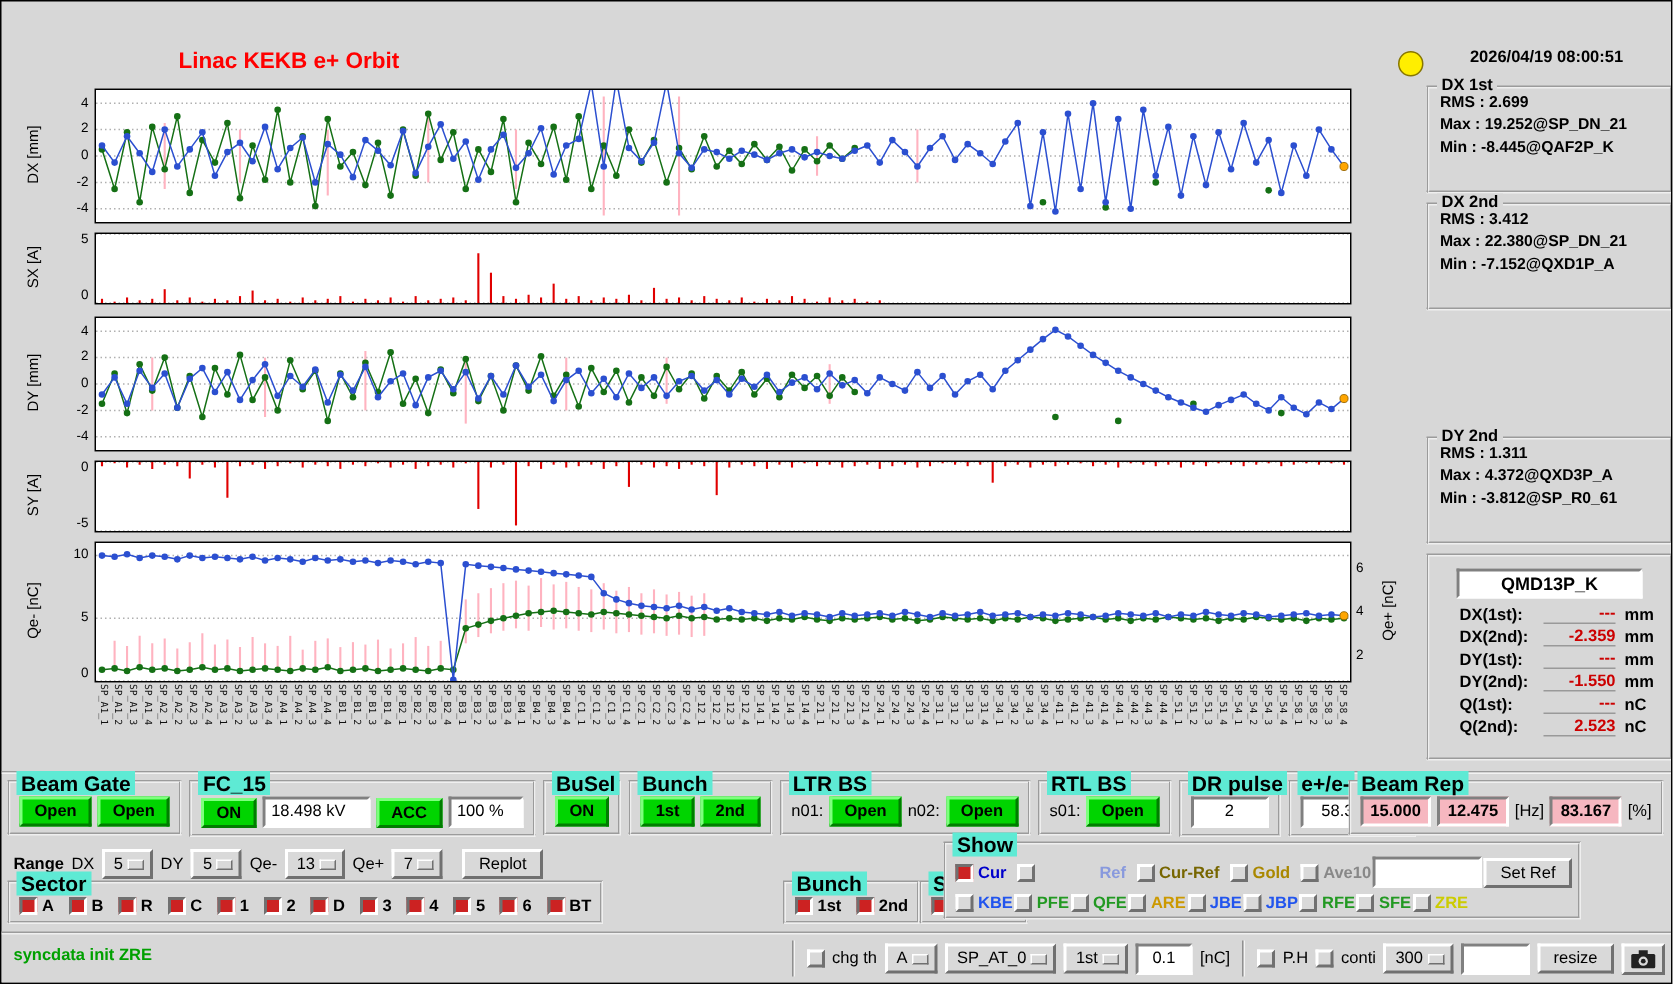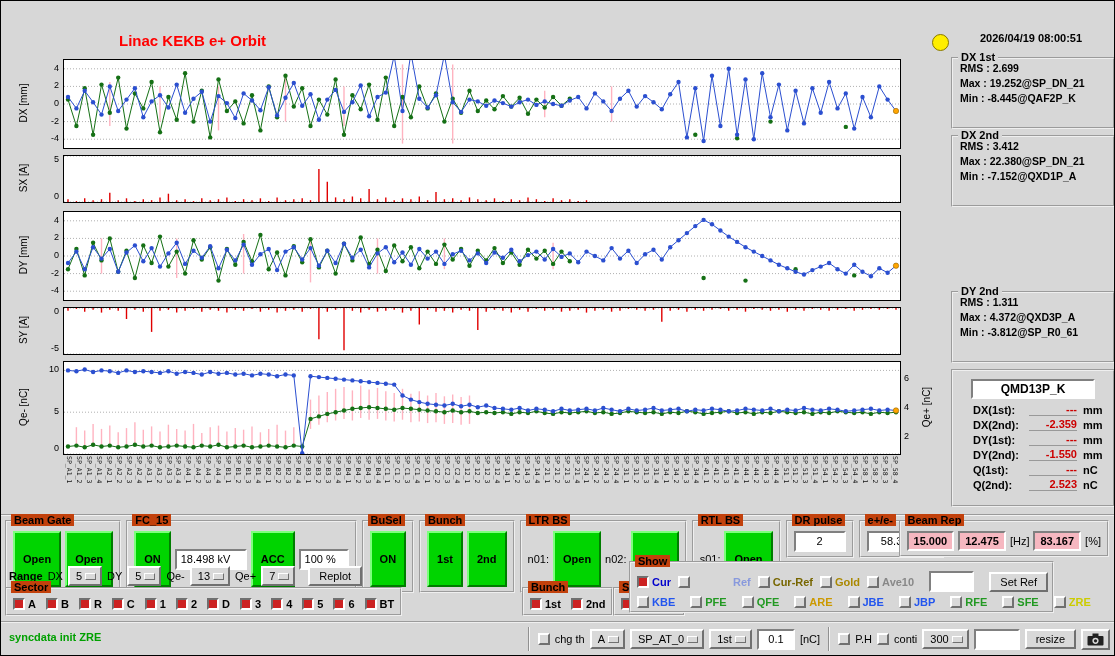--- a/index.html
+++ b/index.html
@@ -31,23 +31,23 @@
   #mon{height:134px;}
   #mon-name{width:120px;margin:8px auto 4px auto;background:#fff;border:2px solid;
             border-color:#808080 #fff #fff #808080;text-align:center;font-weight:bold;font-size:12px;padding:1px 0;}
   .mrow{display:flex;align-items:center;margin:2px 0 0 8px;font-size:11px;}
   .mlab{width:56px;font-weight:bold;padding-left:12px;}
   .mval{width:48px;text-align:right;color:#cc0000;font-weight:bold;border-bottom:1px solid #999;margin-right:6px;}
   .munit{font-weight:bold;}
   
   .grp{position:relative;border:2px groove #efefef;background:#d7d7d7;display:inline-flex;
        align-items:center;gap:4px;padding:9px 6px 4px 6px;}
-  .glab{position:absolute;top:-8px;left:4px;background:#c2410c;padding:0 3px;font-size:11px;font-weight:bold;white-space:nowrap;}
+  .glab{position:absolute;top:-8px;left:4px;background:#5eead4;padding:0 3px;font-size:14px;font-weight:bold;white-space:nowrap;}
   .gbtn{display:inline-block;background:#00d400;border:2px solid;border-color:#7dff7d #007d00 #007d00 #7dff7d;
-        font-size:11px;font-weight:bold;padding:20px 8px;cursor:pointer;white-space:nowrap;}
+        font-size:11px;font-weight:bold;padding:2px 8px;cursor:pointer;white-space:nowrap;}
   .entry{display:inline-block;background:#fff;border:2px solid;border-color:#808080 #fff #fff #808080;
          font-size:11px;padding:2px 4px;white-space:nowrap;min-height:13px;}
   .pentry{display:inline-block;background:#f6b7c0;border:2px solid;border-color:#808080 #fff #fff #808080;
           font-size:11px;font-weight:bold;padding:2px 5px;white-space:nowrap;}
   .btn{display:inline-block;background:#d9d9d9;border:2px solid;border-color:#fff #707070 #707070 #fff;
        font-size:11px;padding:2px 9px;cursor:pointer;white-space:nowrap;}
   .opt{display:inline-block;position:relative;background:#d9d9d9;border:2px solid;
        border-color:#fff #707070 #707070 #fff;font-size:11px;padding:2px 18px 2px 6px;cursor:pointer;white-space:nowrap;}
   .opt::after{content:"";position:absolute;right:4px;top:50%;margin-top:-3px;width:9px;height:5px;
        background:#d9d9d9;border:1px solid;border-color:#fff #707070 #707070 #fff;}
@@ -59,21 +59,21 @@
   .citem{display:inline-flex;align-items:center;gap:3px;}
   .crow{display:flex;align-items:center;gap:10px;}
   #row1{position:absolute;left:4px;top:519px;display:flex;gap:5px;align-items:flex-start;}
   #beamrep{position:absolute;right:5px;top:519px;}
   #sepline{position:absolute;left:0;top:513px;width:100%;border-top:1px solid #9a9a9a;border-bottom:1px solid #f2f2f2;}
   #rangerow{position:absolute;left:8px;top:565px;display:flex;align-items:center;gap:5px;}
   #sectorf{position:absolute;left:4px;top:586px;}
   #bunchf2{position:absolute;left:521px;top:586px;}
   #sigmaf{position:absolute;left:612px;top:586px;}
   #showf{position:absolute;left:628px;top:560px;width:425px;height:52px;display:block;padding:8px 4px 2px 6px;box-sizing:border-box;}
-  .srow{display:flex;align-items:center;gap:15px;margin-bottom:4px;}
+  .srow{display:flex;align-items:center;gap:1px;margin-bottom:4px;}
   
   #bbar{position:absolute;left:0;top:620px;width:100%;height:34px;border-top:2px groove #efefef;background:#d7d7d7;box-sizing:border-box;}
   #status{position:absolute;left:8px;top:8px;color:#00a000;font-weight:bold;font-size:11px;}
   #bcontrols{position:absolute;right:4px;top:3px;display:flex;align-items:center;gap:5px;height:26px;}
   .vsep{width:0;height:24px;border-left:1px solid #909090;border-right:1px solid #f4f4f4;margin:0 3px;}
   #snapbtn{padding:2px 4px;line-height:0;}
 </style>
 </head>
 <body>
 

